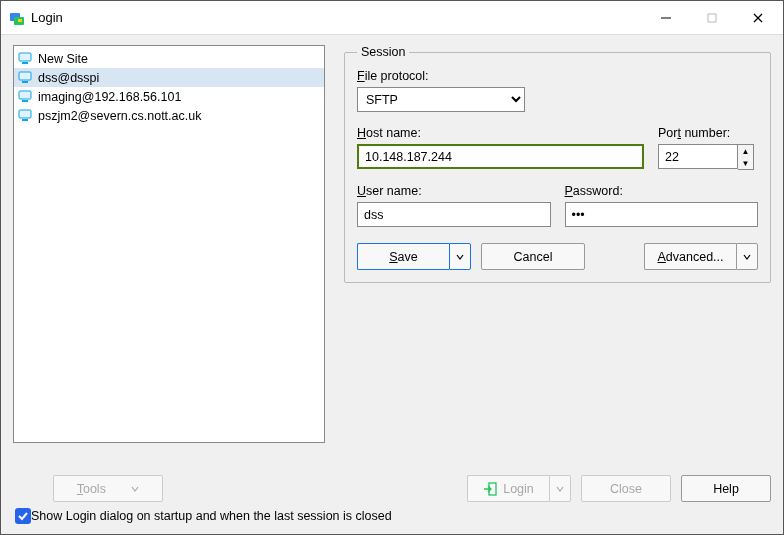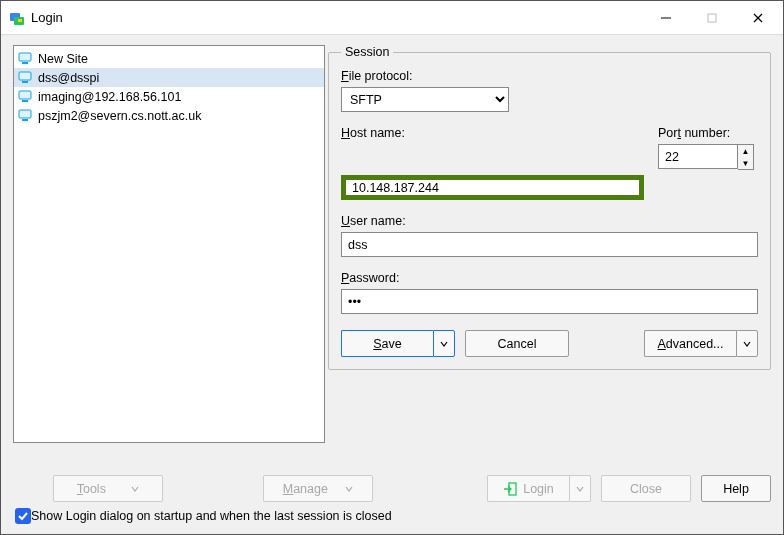--- a/index.html
+++ b/index.html
@@ -7,43 +7,43 @@
   body { width:784px; height:535px; overflow:hidden; background:#fff; }
   .window { width:784px; height:535px; border:1px solid #555; background:#f0f0f0; display:flex; flex-direction:column; }
   .titlebar { height:34px; background:#fff; display:flex; align-items:center; padding:0 2px 0 8px; border-bottom:1px solid #ddd; }
   .titlebar .appicon { width:16px; height:16px; margin-right:6px; }
   .titlebar .title { font-size:13px; color:#000; flex:0 0 auto; }
   .titlebar .spacer { flex:1; }
   .winbtns { display:flex; }
   .winbtn { width:46px; height:32px; display:flex; align-items:center; justify-content:center; color:#000; }
   .winbtn.max { color:#bbb; }
   .content { flex:1; display:flex; flex-direction:column; padding:10px 12px 8px 12px; }
-  .upper { flex:1; display:flex; gap:3px; }
+  .upper { flex:1; display:flex; gap:19px; }
   .site-list { width:312px; height:398px; background:#fff; border:1px solid #888; padding:3px 0; overflow:auto; }
   .site-item { display:flex; align-items:center; height:19px; padding:0 4px; font-size:12.5px; color:#000; gap:4px; }
   .site-item.selected { background:#d8e6f3; }
   .session { flex:1; position:relative; }
   fieldset.session-box { border:1px solid #bbb; margin:0; padding:10px 12px 12px 12px; border-radius:2px; }
   fieldset.session-box legend { font-size:12.5px; padding:0 4px; color:#000; }
   .lbl { font-size:12.5px; color:#000; display:inline-block; margin-bottom:4px; }
   .u { text-decoration:underline; }
   .row { display:flex; gap:14px; }
   .col { display:flex; flex-direction:column; }
   .protocol-row { margin-bottom:14px; }
   select.proto { width:168px; height:25px; font-size:12.5px; border:1px solid #888; background:#fff; padding:4px 4px; }
   .host-row { margin-bottom:14px; }
   .host-col { flex:1; }
   .port-col { width:100px; }
   input[type=text], input[type=password] { height:25px; font-size:12.5px; padding:0 6px; border:1px solid #888; background:#fff; }
-  input.host { border:5px solid #4d7c0f; outline:none;margin-top:31px; }
+  input.host { border:2px solid #4d7c0f; outline:none; }
   .port-wrap { display:flex; }
   input.port { width:80px; }
   .spinbtns { display:flex; flex-direction:column; border:1px solid #888; border-left:none; }
   .spin { width:15px; height:12px; font-size:8px; display:flex; align-items:center; justify-content:center; background:#f4f4f4; }
-  .cred-row { margin-bottom:16px;flex-direction:column; }
+  .cred-row { margin-bottom:16px; }
   .btnrow { display:flex; gap:10px; justify-content:flex-start; }
   .btn { height:27px; font-size:12.5px; display:flex; align-items:center; justify-content:center; background:#f8f8f8; border:1px solid #999; color:#000; border-radius:2px; }
   .btn.disabled { color:#a8a8a8; border-color:#ccc; }
   .btn.primary { border:1px solid #1a73e8; }
   .splitbtn { display:flex;justify-content:center; }
   .splitbtn .main { border-radius:2px 0 0 2px; border-right:none; }
   .splitbtn .arrow { width:22px; border-radius:0 2px 2px 0; }
   .bottombar { display:flex; align-items:center; gap:10px; padding-top:10px;margin-left:40px; }
   .bottombar .grow { flex:1; }
   .checkbox-row { display:flex; align-items:center; gap:0; padding:6px 2px 2px 2px; font-size:12.5px; color:#000; }
@@ -190,45 +190,39 @@
     </div>
 
     <div class="bottombar">
       <div class="btn disabled" style="width:110px;justify-content:space-around;padding:0 10px">
         <span><span class="u">T</span><span>ools</span></span>
         <svg width="8" height="8" viewBox="0 0 8 8">
             <path d="M1 2 L4 6 L7 2" fill="none" stroke="#aaa" stroke-width="1.2"></path>
           </svg>
       </div>
       <div style="width:80px"></div>
-      <div class="btn disabled" style="width:110px;justify-content:space-around;padding:0 10px">
-        <span><span class="u">M</span><span>anage</span></span>
-        <svg width="8" height="8" viewBox="0 0 8 8">
-            <path d="M1 2 L4 6 L7 2" fill="none" stroke="#aaa" stroke-width="1.2"></path>
-          </svg>
-      </div>
       <div class="grow"></div>
       <div class="splitbtn">
         <div class="btn disabled main" style="width:82px;gap:6px">
           <svg width="14" height="14" viewBox="0 0 14 14">
               <rect x="6" y="1" width="7" height="12" fill="none" stroke="#22c55e" stroke-width="1.3"></rect>
               <path d="M1 7 L8 7 M5 4 L8 7 L5 10" fill="none" stroke="#22c55e" stroke-width="1.3"></path>
             </svg>
           <span>Login</span>
         </div>
         <div class="btn disabled arrow">
             <svg width="8" height="8" viewBox="0 0 8 8">
               <path d="M1 2 L4 6 L7 2" fill="none" stroke="#aaa" stroke-width="1.2"></path>
             </svg>
           </div>
       </div>
       <div class="btn disabled" style="width:90px">
           <span>Close</span>
         </div>
-      <div class="btn" style="width:70px">
+      <div class="btn" style="width:90px">
           <span>Help</span>
         </div>
     </div>
 
     <div class="checkbox-row">
       <span class="cb">
         <svg viewBox="0 0 12 12">
             <path d="M2 6 L5 9 L10 3" fill="none" stroke="#fff" stroke-width="2"></path>
           </svg>
       </span>

